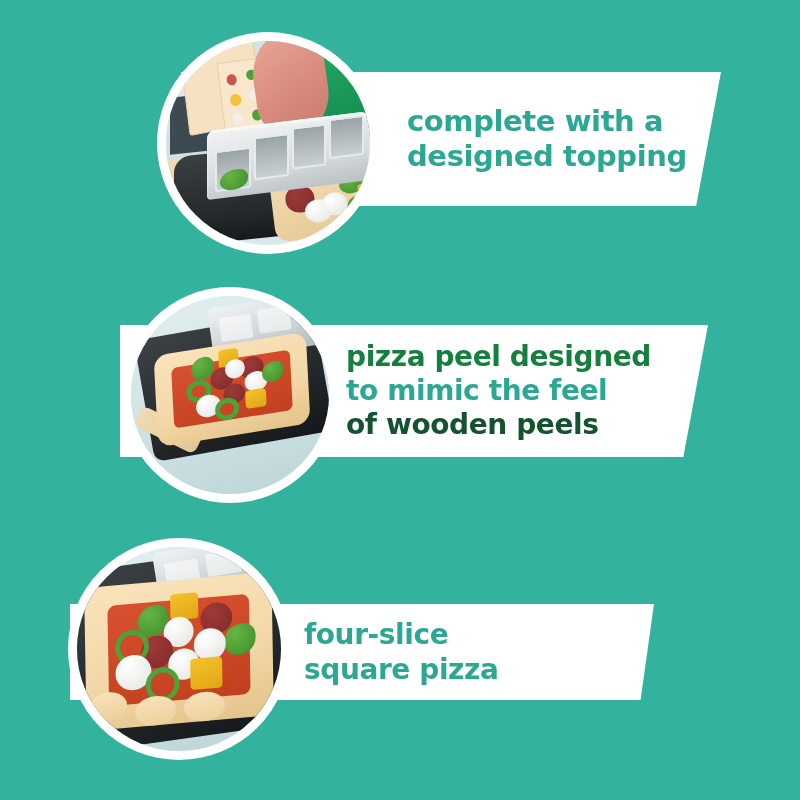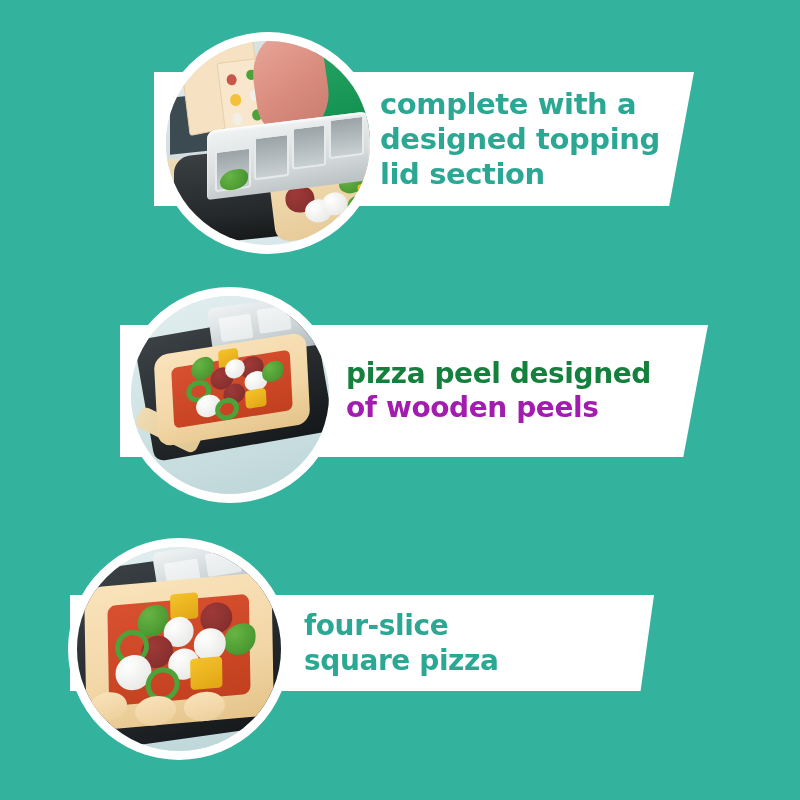--- a/index.html
+++ b/index.html
@@ -23,21 +23,21 @@
   }
   .banner .txt {
     color:#2ba893;
     font-family:"DejaVu Sans", sans-serif;
     font-weight:bold;
     letter-spacing:-0.4px;
     white-space:nowrap;
   }
 
   #banner-1 {
-    left:154px; top:72px; width:540px; height:134px;
+    left:181px; top:72px; width:540px; height:134px;
     clip-path: polygon(0 0, 100% 0, 95.4% 100%, 0 100%);
     padding-left:226px;
   }
   #banner-1 .txt { font-size:29px; line-height:35px; }
 
   #banner-2 {
     left:120px; top:325px; width:588px; height:132px;
     clip-path: polygon(0 0, 100% 0, 95.8% 100%, 0 100%);
     padding-left:226px;
   }
@@ -138,21 +138,20 @@
                border:5px solid #4da33a; background:transparent; }
 </style>
 </head>
 <body>
 
 <div id="stage" style="background: rgb(51, 178, 157);">
 
   <div class="banner" id="banner-1" style="background: rgb(255, 255, 255);">
     <div class="txt" style="color: rgb(43, 168, 147);">complete with a</div>
     <div class="txt" style="color: rgb(43, 168, 147);">designed topping</div>
-    <div class="txt" style="color: rgb(43, 168, 147);">lid section</div>
   </div>
 
   <div class="medallion" id="medallion-1" style="background: rgb(255, 255, 255);">
     <div class="photo">
       <div class="p1-bg-left"></div>
       <div class="p1-bg-right"></div>
       <div class="p1-green"></div>
       <div class="p1-darkpanel"></div>
       <div class="p1-card"></div>
       <div class="p1-card2">
@@ -179,21 +178,22 @@
         <span class="cell" style="left:29%;top:18%;width:21%;height:62%;"></span>
         <span class="cell" style="left:52%;top:10%;width:21%;height:60%;"></span>
         <span class="cell" style="left:75%;top:4%;width:21%;height:58%;"></span>
         <span class="top-basil" style="left:8%;top:60%;width:17%;height:30%;"></span>
       </div>
     </div>
   </div>
 
   <div class="banner" id="banner-2" style="background: rgb(255, 255, 255);">
     <div class="txt" style="color: #15803d;">pizza peel designed</div>
-    <div class="txt" style="color: #a21caf;">of wooden peels</div>
+    <div class="txt" style="color: rgb(43, 168, 147);">to mimic the feel</div>
+    <div class="txt" style="color: #14532d;">of wooden peels</div>
   </div>
 
   <div class="medallion" id="medallion-2" style="background: rgb(255, 255, 255);">
     <div class="photo">
       <div class="pz-bg"></div>
       <div class="pz-oven" style="left:6%;top:14%;width:92%;height:62%;border-radius:10px;transform:rotate(-10deg);"></div>
       <div class="pz-lid" style="left:40%;top:2%;width:62%;height:26%;transform:rotate(-8deg);">
         <span class="pz-lidrib" style="left:8%;top:22%;width:26%;height:46%;"></span>
         <span class="pz-lidrib" style="left:40%;top:16%;width:26%;height:46%;"></span>
         <span class="pz-lidrib" style="left:72%;top:10%;width:24%;height:44%;"></span>
@@ -210,21 +210,21 @@
         <span class="top-basil" style="left:70%;top:26%;width:14%;height:22%;"></span>
         <span class="top-ring" style="left:20%;top:34%;width:16%;height:24%;"></span>
         <span class="top-mush" style="left:26%;top:52%;width:16%;height:24%;"></span>
         <span class="top-pep" style="left:44%;top:44%;width:14%;height:22%;"></span>
         <span class="top-ring" style="left:38%;top:58%;width:16%;height:24%;"></span>
         <span class="top-chz" style="left:58%;top:54%;width:14%;height:20%;"></span>
       </div>
     </div>
   </div>
 
-  <div class="banner" id="banner-3" style="background: rgb(255, 255, 255);">
+  <div class="banner" id="banner-3" style="background: rgb(255, 255, 255); margin-top: 9px;">
     <div class="txt" style="color: rgb(43, 168, 147);">four-slice</div>
     <div class="txt" style="color: rgb(43, 168, 147);">square pizza</div>
   </div>
 
   <div class="medallion" id="medallion-3" style="background: rgb(255, 255, 255);">
     <div class="photo">
       <div class="pz-bg"></div>
       <div class="pz-oven" style="left:-6%;top:6%;width:108%;height:88%;border-radius:14px;transform:rotate(-8deg);"></div>
       <div class="pz-lid" style="left:38%;top:-2%;width:64%;height:24%;transform:rotate(-9deg);">
         <span class="pz-lidrib" style="left:8%;top:24%;width:26%;height:48%;"></span>

